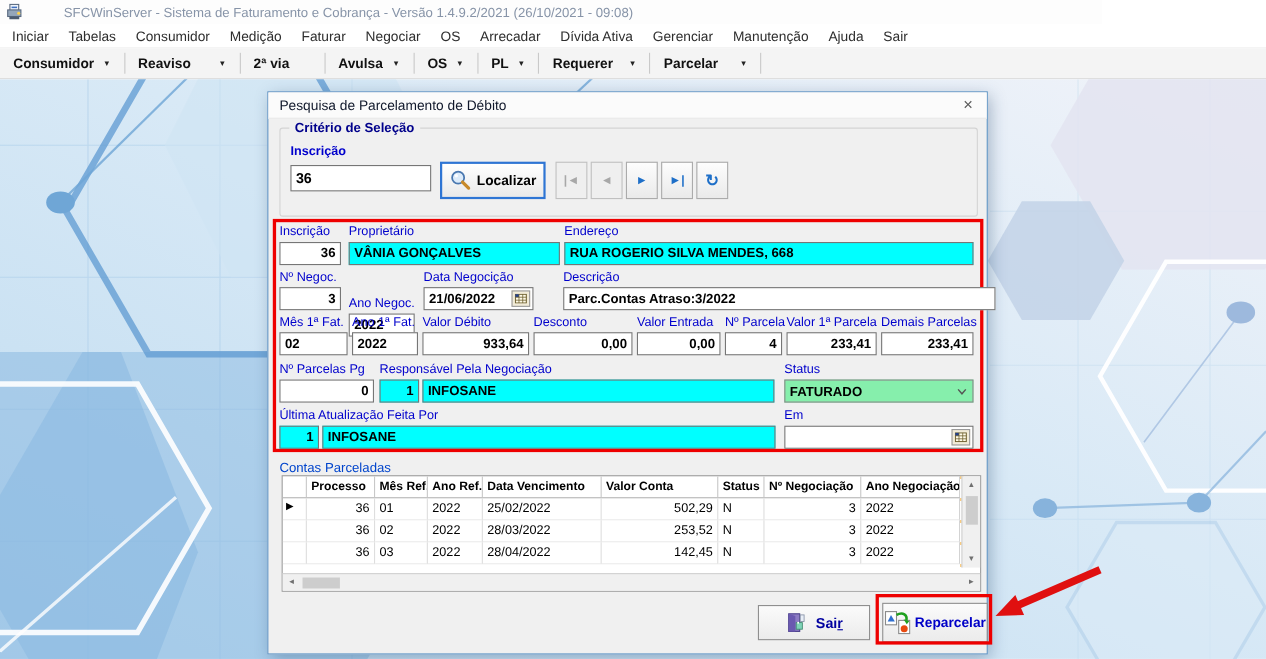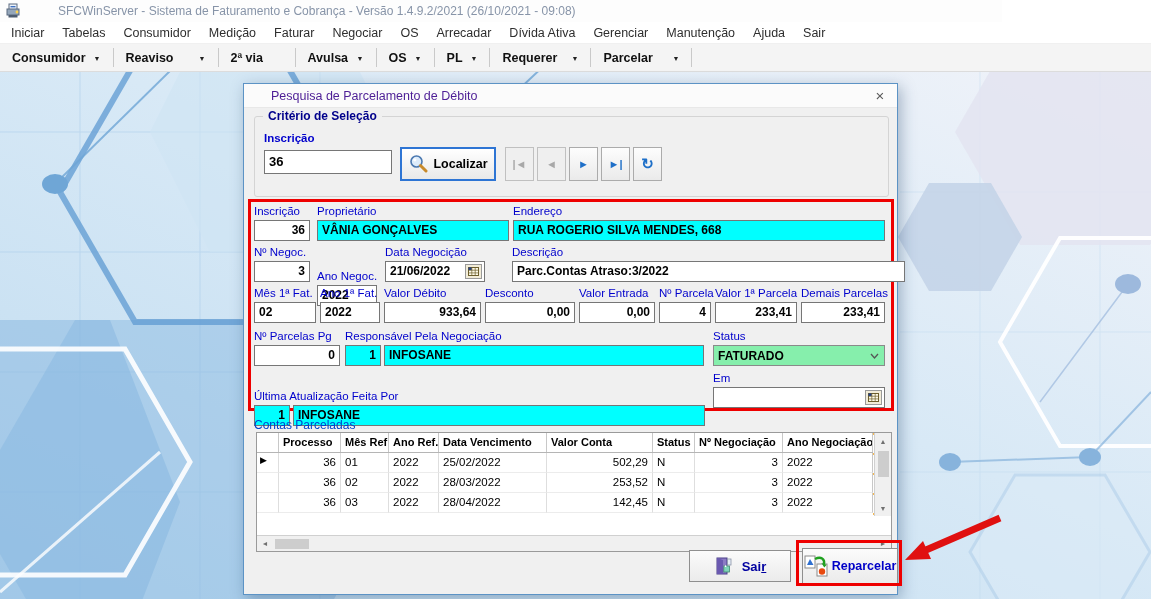--- a/index.html
+++ b/index.html
@@ -22,21 +22,21 @@
   .dd-arrow { font-size:7px; color:#222; transform:translateY(1px); }
 
   
   .desktop { position:absolute; left:0; top:72px; width:1151px; height:527px; }
 
   
   .dialog { position:absolute; left:243px; top:83px; width:655px; height:512px; background:#f0f0f0;
             border:1px solid #5c93c5; box-shadow:3px 4px 14px rgba(30,60,100,.35); }
   .dlg-titlebar { position:absolute; left:0; top:0; right:0; height:24px; background:#fbfbfb;
                   border-bottom:1px solid #e8e8e8; display:flex; align-items:center; }
-  .dlg-title { font-size:12.5px; color:#4c1d95; padding-left:27px; }
+  .dlg-title { font-size:12.5px; color:#0f172a; padding-left:10px; }
   .dlg-close { margin-left:auto; width:34px; height:24px; display:flex; align-items:center; justify-content:center;
                font-size:15px; color:#5a5a5a; }
 
   
   .groupbox { position:absolute; left:10px; top:32px; width:635px; height:81px;
               border:1px solid #d4d4d4; border-radius:3px; }
   .gb-legend { position:absolute; left:8px; top:-8px; background:#f0f0f0; padding:0 5px;
                font-size:12px; font-weight:bold; color:#00008b; }
   .lbl { font-size:11.5px; color:#0000cc; white-space:nowrap; }
   .lbl.b { font-weight:bold; }
@@ -67,21 +67,21 @@
   .pair { display:flex; gap:3px; }
   .code-box { width:36px; flex:0 0 36px; }
   .with-cal { display:flex; align-items:center; justify-content:space-between; padding-right:2px;gap:13px; }
   .cal-btn { width:17px; height:15px; display:flex; align-items:center; justify-content:center;
              border:1px solid #9a9a9a; background:#f2ecd8; }
   .combo { background:#86efac; border:1px solid #8a8a8a; height:21px; font-size:12px; font-weight:bold;
            display:flex; align-items:center; justify-content:space-between; padding:0 5px 0 4px; color:#000; }
 
   
   .grid-label { position:absolute; left:10px; top:334px; font-size:12px; color:#0044cc; }
-  .grid { position:absolute; left:12px; top:348px; width:636px; height:120px; background:#fff;
+  .grid { position:absolute; left:12px; top:348px; width:636px; height:106px; background:#fff;
           border:1px solid #9a9a9a; }
   .g-rows { position:absolute; left:0; top:0; width:616px; height:83px; overflow:hidden; }
   .g-row { display:flex; height:20px; font-size:11.5px; color:#000; }
   .g-row.head { font-weight:bold; font-size:11px; border-bottom:1px solid #b5b5b5; }
   .gc { border-right:1px solid #dedede; border-bottom:1px solid #ececec; padding:3px 4px 0 4px;
         white-space:nowrap; overflow:hidden; }
   .g-row.head .gc { border-right:1px solid #c8c8c8; border-bottom:none; }
   .c-sel { width:22px; flex:0 0 22px; padding:2px 2px 0 3px; font-size:9px; }
   .c-proc { width:62px; flex:0 0 62px; }
   .c-mes { width:48px; flex:0 0 48px; }
@@ -348,21 +348,21 @@
       <div class="fld" style="left:462px; top:128px; width:172px;">
         <div class="flabel lbl">Status</div>
         <div class="combo">
           <span>FATURADO</span>
           <svg width="9" height="6" viewBox="0 0 9 6">
             <polyline points="1,1 4.5,5 8,1" fill="none" stroke="#555" stroke-width="1.3"></polyline>
           </svg>
         </div>
       </div>
 
-      <div class="fld" style="left:3px; top:170px; width:451px;margin-top:18px;">
+      <div class="fld" style="left:3px; top:170px; width:451px;">
         <div class="flabel lbl">Última Atualização Feita Por</div>
         <div class="pair">
           <div class="inp cyan code-box num">1</div>
           <div class="inp cyan" style="flex:1">INFOSANE</div>
         </div>
       </div>
       <div class="fld" style="left:462px; top:170px; width:172px;">
         <div class="flabel lbl">Em</div>
         <div class="finput inp with-cal">
           <span></span>

